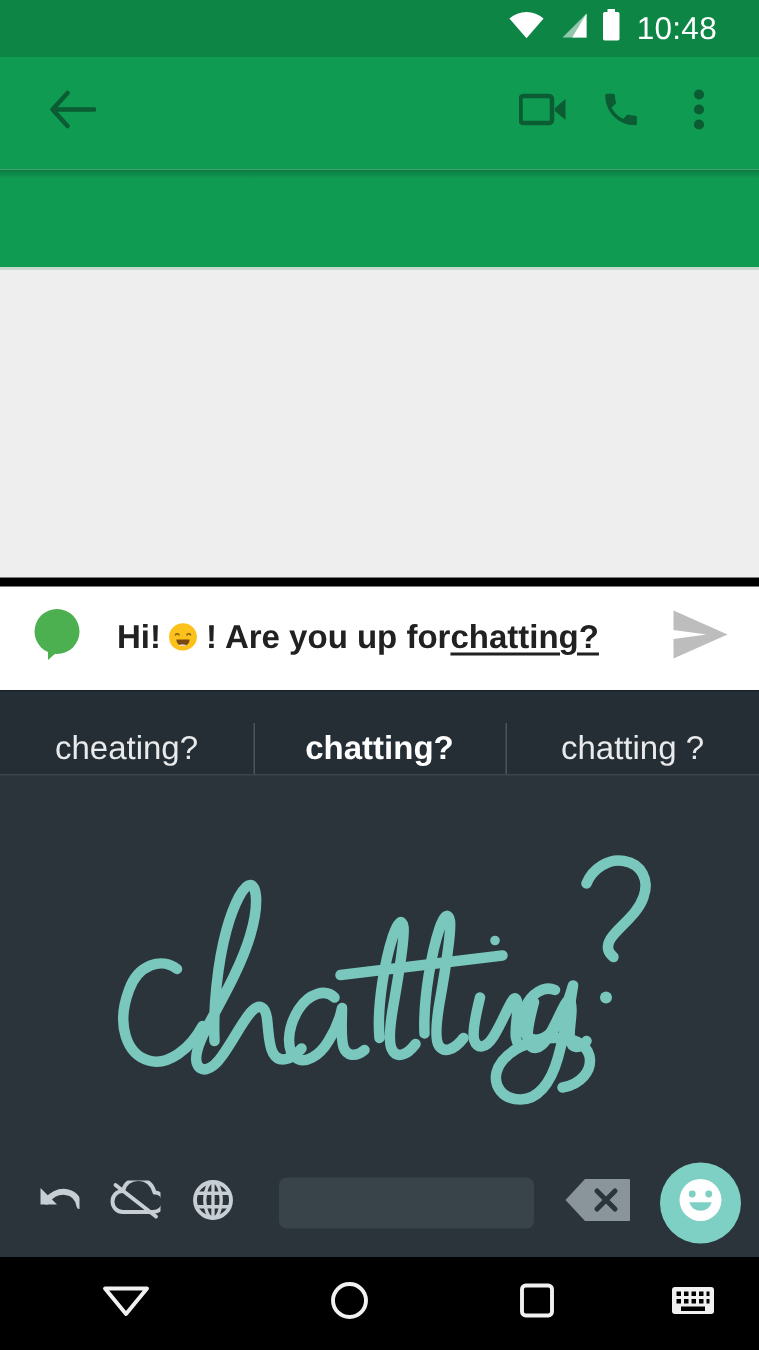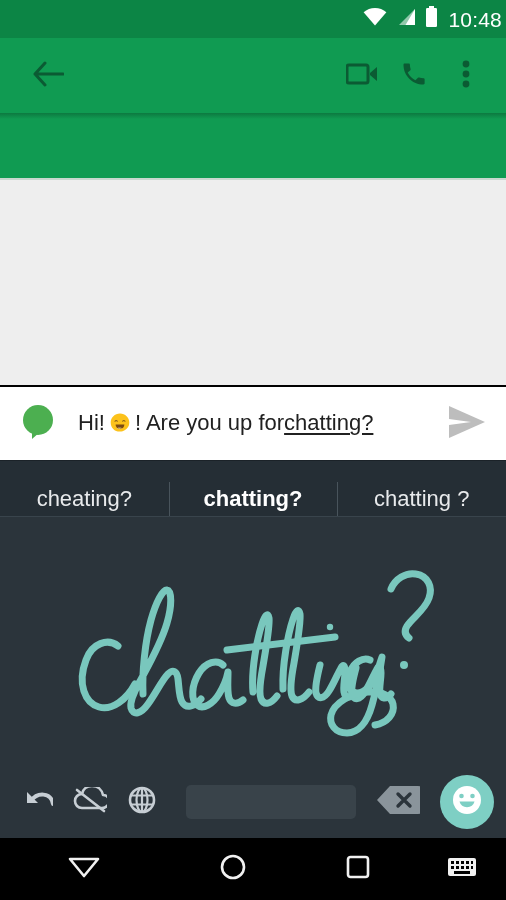--- a/index.html
+++ b/index.html
@@ -20,21 +20,21 @@
 
   
   .status-bar {
     position: absolute;
     left: 0; top: 0;
     width: 506px; height: 38px;
     background: #0c8545;
     display: flex;
     align-items: center;
     justify-content: flex-end;
-    padding-right: 4px;
+    padding-right: 28px;
     box-sizing: border-box;
   }
   .status-icons {
     display: flex;
     align-items: center;
     gap: 9px;
   }
   .status-time {
     color: #ffffff;
     font-size: 21px;
@@ -96,21 +96,22 @@
   
   .compose {
     position: absolute;
     left: 0; top: 385px;
     width: 506px; height: 75px;
     background: #ffffff;
     display: flex;
     align-items: center;
     box-sizing: border-box;
     padding: 0 10px 0 16px;
-    border-top: 2px solid #000000;
+    border-top: 6px solid #000000;
+    font-weight: bold;
   }
   .sms-bubble {
     width: 44px; height: 44px;
     flex: none;
     display: flex; align-items: center; justify-content: center;
   }
   .compose-text {
     flex: 1;
     font-size: 22px;
     color: #212121;

